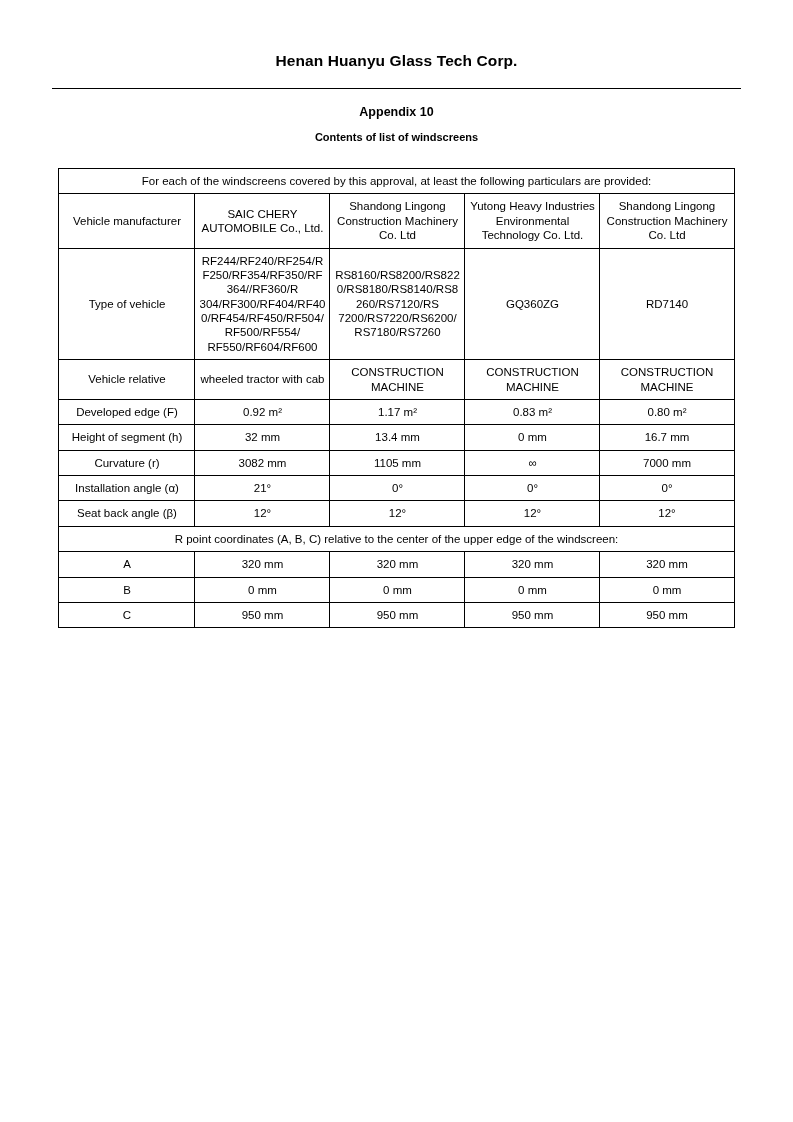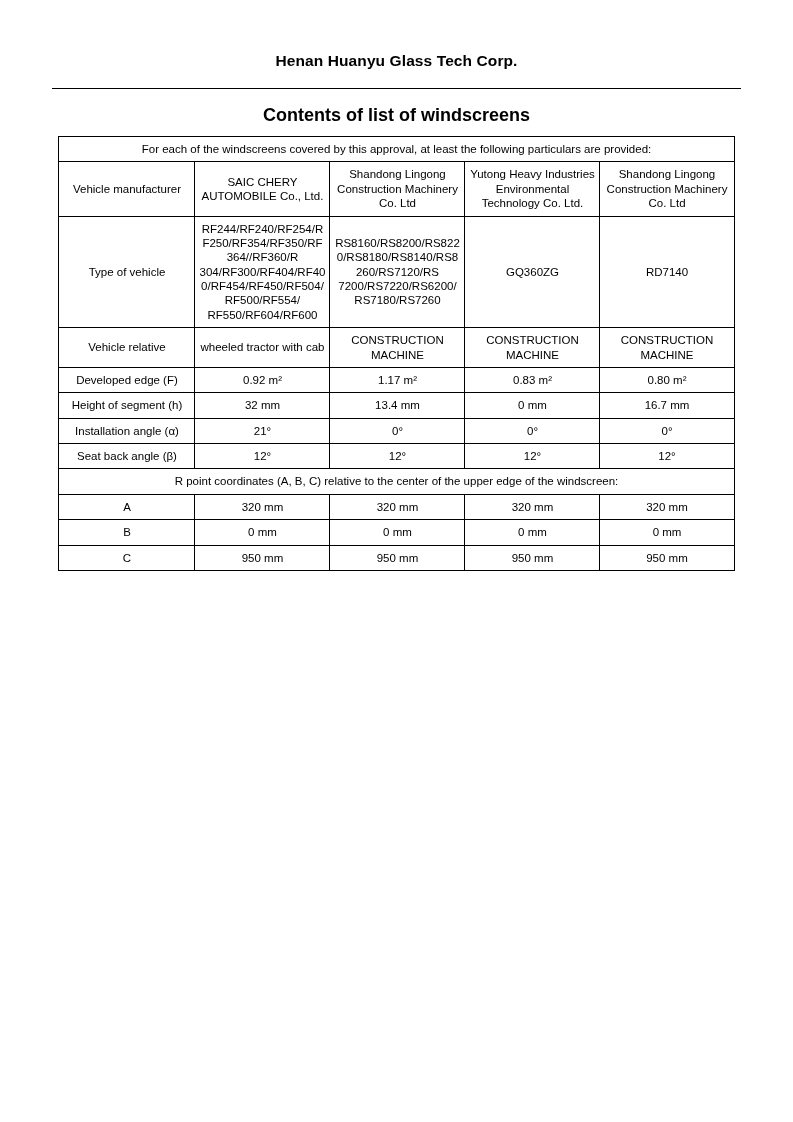--- a/index.html
+++ b/index.html
@@ -50,23 +50,23 @@
     margin-bottom: 16px;
   }
   .appendix {
     text-align: center;
     font-size: 12.5px;
     font-weight: bold;
     margin-bottom: 12px;
   }
   .contents-title {
     text-align: center;
-    font-size: 18px;
+    font-size: 11px;
     font-weight: bold;
-    margin-bottom: 10px;
+    margin-bottom: 25px;
   }
   table.ws {
     border-collapse: collapse;
     width: 675px;
     margin: 0 auto;
     table-layout: fixed;
   }
   table.ws td {
     border: 1px solid #000;
     font-size: 11.5px;
@@ -96,20 +96,21 @@
 </head>
 <body>
 
 <div class="page">
 
   <div class="doc-title">Henan Huanyu Glass Tech Corp.</div>
 
 
   <div class="rule"></div>
 
+  <div class="appendix">Appendix 10</div>
   <div class="contents-title">Contents of list of windscreens</div>
 
   <table class="ws">
     <colgroup>
       <col style="width:136px">
       <col style="width:135px">
       <col style="width:135px">
       <col style="width:135px">
       <col style="width:134px">
     </colgroup>
@@ -146,20 +147,27 @@
         <td class="colcell">0.80 m²</td>
       </tr>
       <tr>
         <td class="label">Height of segment (h)</td>
         <td class="colcell">32 mm</td>
         <td class="colcell">13.4 mm</td>
         <td class="colcell">0 mm</td>
         <td class="colcell">16.7 mm</td>
       </tr>
       <tr>
+        <td class="label">Curvature (r)</td>
+        <td class="colcell">3082 mm</td>
+        <td class="colcell">1105 mm</td>
+        <td class="colcell">∞</td>
+        <td class="colcell">7000 mm</td>
+      </tr>
+      <tr>
         <td class="label">Installation angle (α)</td>
         <td class="colcell">21°</td>
         <td class="colcell">0°</td>
         <td class="colcell">0°</td>
         <td class="colcell">0°</td>
       </tr>
       <tr>
         <td class="label">Seat back angle (β)</td>
         <td class="colcell">12°</td>
         <td class="colcell">12°</td>

